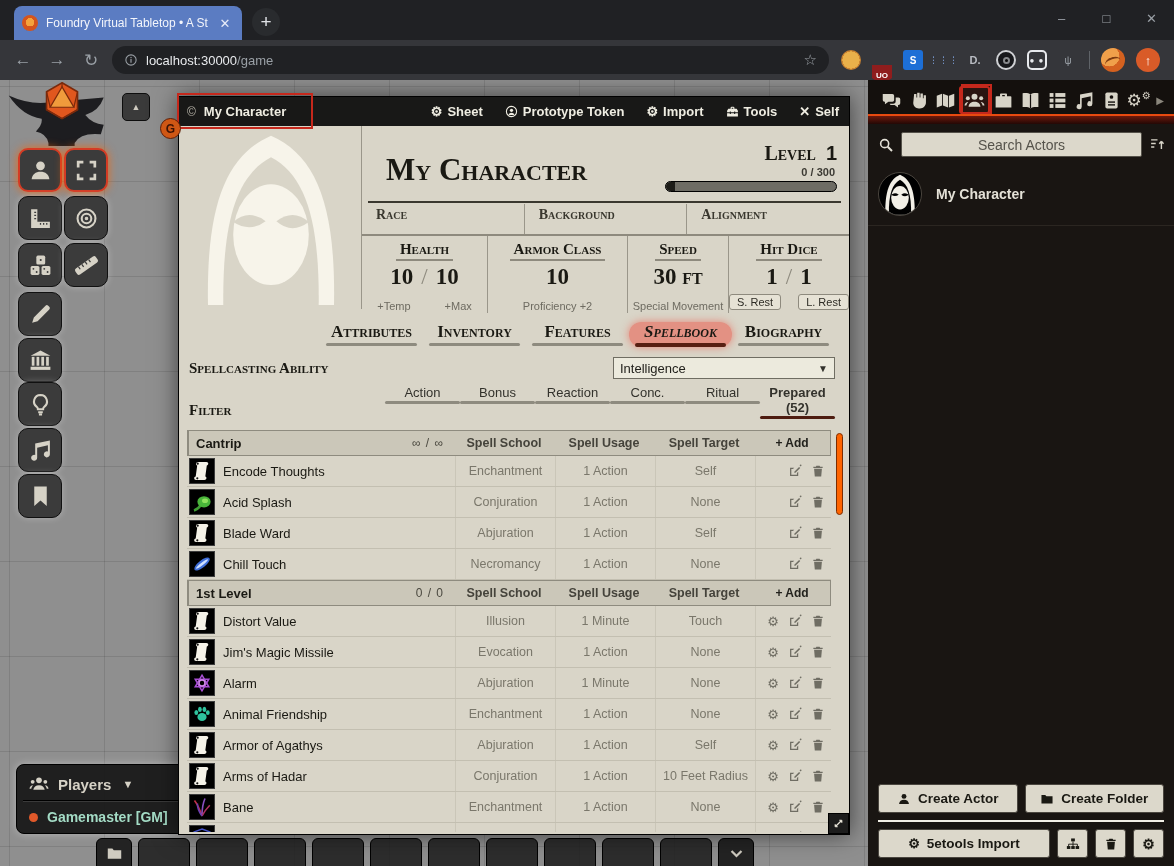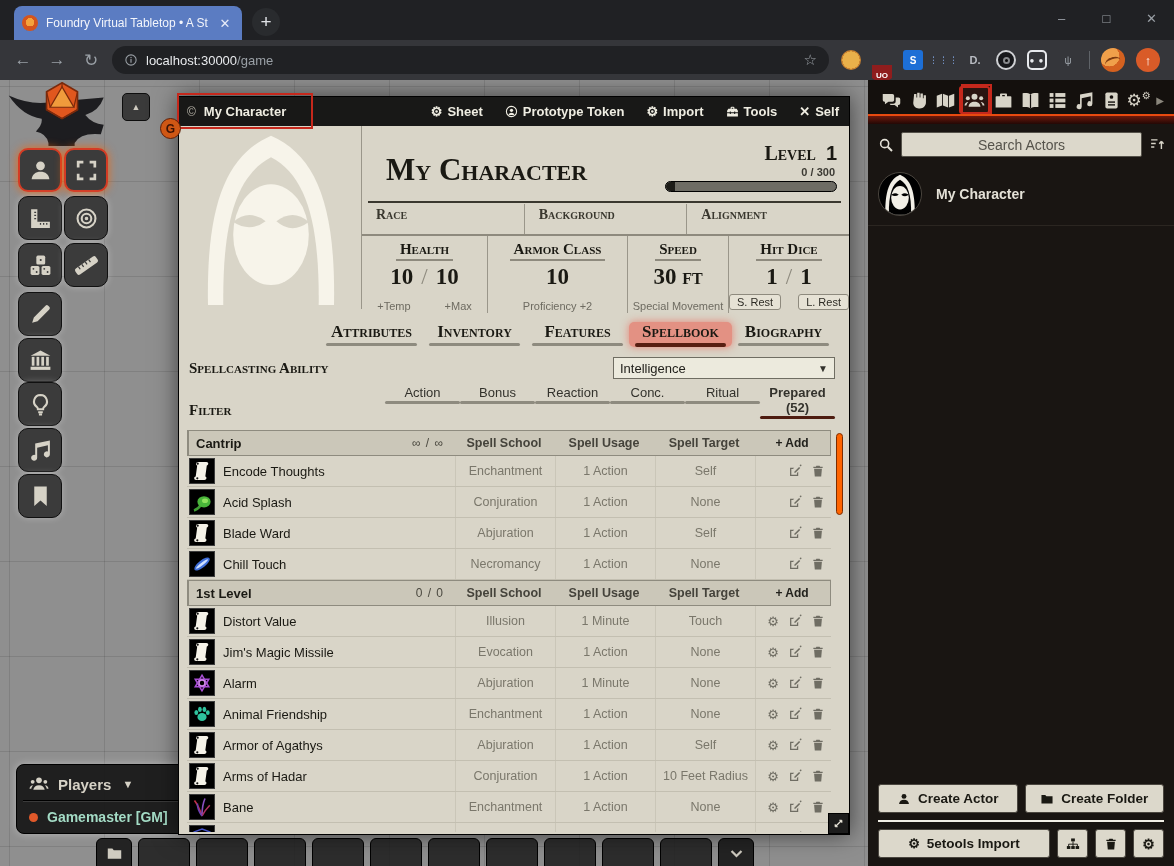--- a/index.html
+++ b/index.html
@@ -110,21 +110,21 @@
   .stat .t { font-size:15px; font-weight:bold; display:inline-block; border-bottom:2px solid #8e8a7e; padding:0 4px 1px; }
   .bignum { font-size:23px; font-weight:bold; font-family:"Liberation Serif", serif; margin-top:3px; }
   .bignum .sl { color:#8e8a7e; font-weight:normal; padding:0 8px; }
   .substat { font-size:11px; color:#6e6b61; margin-top:10px; display:flex; justify-content:center; gap:34px; }
   .restbtns { display:flex; justify-content:space-between; gap:14px; margin-top:4px; }
   .restbtn { font-size:11px; background:#e6e2d5; border:1px solid #8e8a7e; border-radius:3px; padding:1px 7px; color:#2e2c25; }
 
   .sheettabs { display:flex; justify-content:flex-end; padding:8px 14px 0; }
   .stab { text-align:center; font-size:17px; font-weight:bold; padding:0 6px; position:relative; }
   .stab:after { content:""; display:block; height:3px; background:#8e8b7f; margin-top:1px; border-radius:2px; }
-  .stab.active { background:rgba(235,90,75,.55); border-radius:5px; box-shadow:0 0 8px rgba(235,90,75,.65); }
+  .stab.active { background:rgba(235,90,75,.55); border-radius:12px; box-shadow:0 0 8px rgba(235,90,75,.65);font-style:italic; }
   .stab.active:after { background:#571f12; height:4px; }
 
   .abilityrow { display:flex; align-items:center; padding:9px 14px 0 10px; }
   .abilityrow .lbl { font-size:15px; font-weight:bold; }
   .select { margin-left:auto; width:222px; height:22px; background:#eceadd; border:1px solid #6f6d62;
             display:flex; align-items:center; font-size:13px; padding:0 6px; color:#22211c; }
   .select .car { margin-left:auto; font-size:10px; color:#33322c; }
 
   .filterrow { display:flex; align-items:flex-end; padding:6px 14px 0 10px; }
   .filterrow .lbl { font-size:15px; font-weight:bold; margin-right:auto; }

